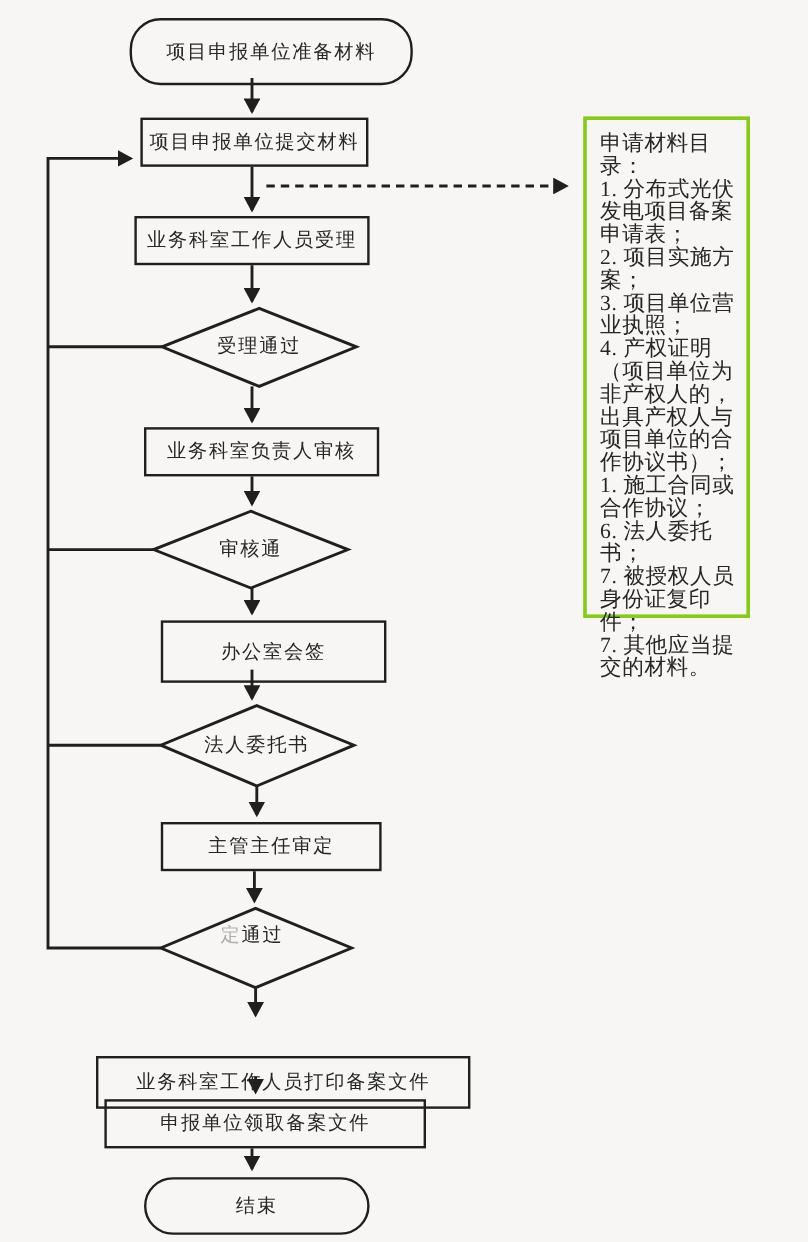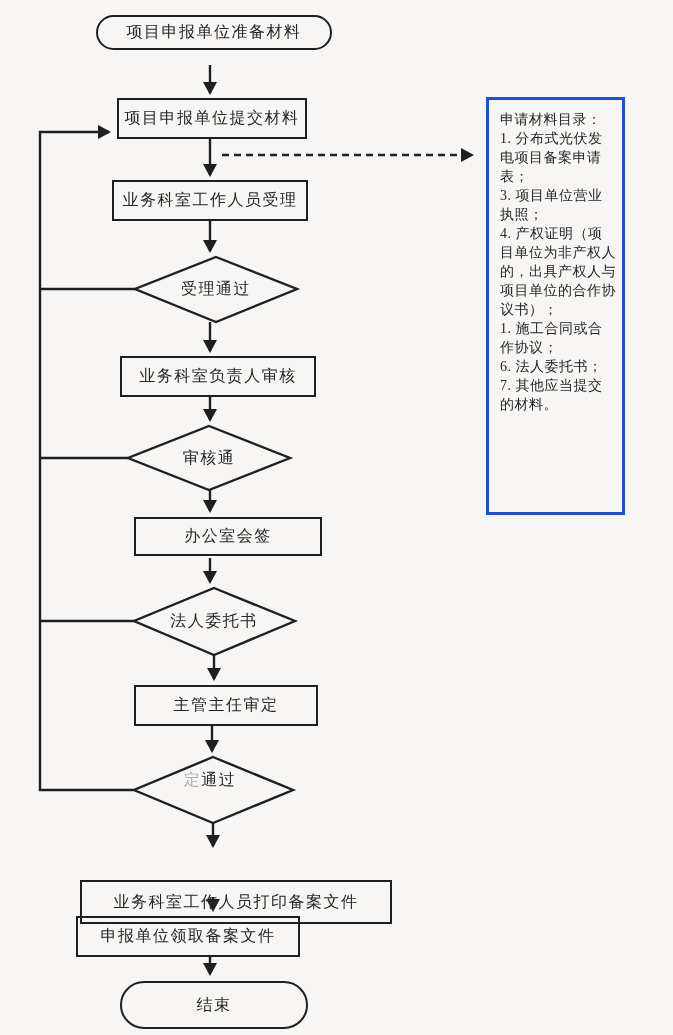--- a/index.html
+++ b/index.html
@@ -23,23 +23,23 @@
     background:transparent;
   }
   .terminator{border-radius:26px;}
   .dlabel{
     position:absolute;transform:translate(-50%,-50%);
     font-size:16px;letter-spacing:1.5px;white-space:nowrap;
   }
   .faint{opacity:.35;}
   .panel{
     position:absolute;box-sizing:border-box;
-    border:3px solid #1d4ed8;
+    border:3px solid #84cc16;
     padding:10px 6px 10px 11px;
-    font-size:14px;line-height:19px;
+    font-size:18px;line-height:19px;
     letter-spacing:0.5px;
   }
   .panel .item{margin:0;}
 </style>
 </head>
 <body>
 
 <div class="canvas">
 
   <svg class="lines" width="673" height="1035" viewBox="0 0 673 1035">
@@ -68,69 +68,71 @@
       <path d="M128,458 H40"></path>
       <path d="M134,621 H40"></path>
 
       <polygon points="216,257 297,289 216,322 135,289" fill="#f7f6f4"></polygon>
       <polygon points="209,426 290,458 209,490 128,458" fill="#f7f6f4"></polygon>
       <polygon points="214,588 295,621 214,655 134,621" fill="#f7f6f4"></polygon>
       <polygon points="213,757 293,790 213,823 134,790" fill="#f7f6f4"></polygon>
     </g>
   </svg>
 
-  <div class="node terminator" style="left:96px;top:15px;width:236px;height:35px">
+  <div class="node terminator" style="left:108px;top:15px;width:236px;height:56px">
     <span>项目申报单位准备材料</span>
   </div>
 
   <div class="node" style="left:117px;top:98px;width:190px;height:41px">
     <span>项目申报单位提交材料</span>
   </div>
 
   <div class="node" style="left:112px;top:180px;width:196px;height:41px">
     <span>业务科室工作人员受理</span>
   </div>
 
   <div class="dlabel" style="left:216px;top:289px">受理通过</div>
 
   <div class="node" style="left:120px;top:356px;width:196px;height:41px">
     <span>业务科室负责人审核</span>
   </div>
 
   <div class="dlabel" style="left:209px;top:458px">审核通</div>
 
-  <div class="node" style="left:134px;top:517px;width:188px;height:39px">
+  <div class="node" style="left:134px;top:517px;width:188px;height:52px">
     <span>办公室会签</span>
   </div>
 
   <div class="dlabel" style="left:214px;top:621px">法人委托书</div>
 
   <div class="node" style="left:134px;top:685px;width:184px;height:41px">
     <span>主管主任审定</span>
   </div>
 
   <div class="dlabel" style="left:210px;top:780px">
     <span class="faint">定</span><span>通过</span>
   </div>
 
   <div class="node" style="left:80px;top:880px;width:312px;height:44px">
     <span>业务科室工作人员打印备案文件</span>
   </div>
 
-  <div class="node" style="left:76px;top:916px;width:224px;height:41px">
+  <div class="node" style="left:87px;top:916px;width:268px;height:41px">
     <span>申报单位领取备案文件</span>
   </div>
 
   <div class="node terminator" style="left:120px;top:981px;width:188px;height:48px;border-radius:24px">
     <span>结束</span>
   </div>
 
   <div class="panel" style="left:486px;top:97px;width:139px;height:418px">
     <div class="item">申请材料目录：</div>
     <div class="item">1. 分布式光伏发电项目备案申请表；</div>
+    <div class="item">2. 项目实施方案；</div>
     <div class="item">3. 项目单位营业执照；</div>
     <div class="item">4. 产权证明（项目单位为非产权人的，出具产权人与项目单位的合作协议书）；</div>
     <div class="item">1. 施工合同或合作协议；</div>
     <div class="item">6. 法人委托书；</div>
+    <div class="item">7. 被授权人员身份证复印件；</div>
     <div class="item">7. 其他应当提交的材料。</div>
   </div>
 
 </div>
 
 </body></html>

